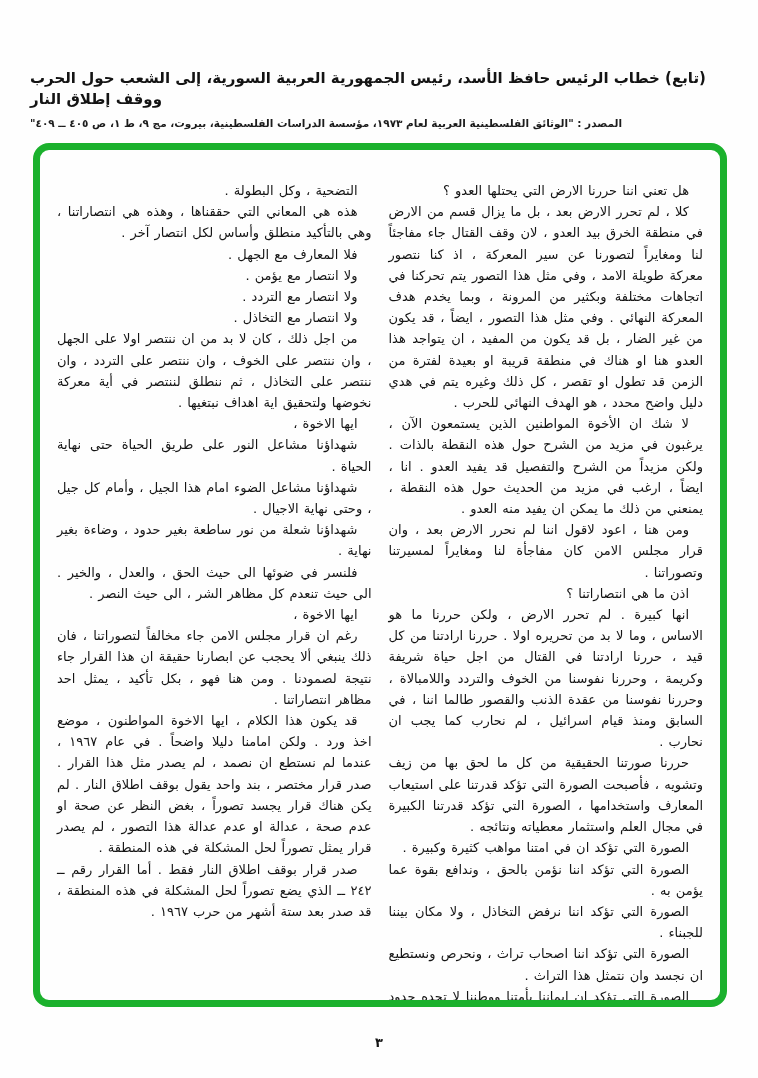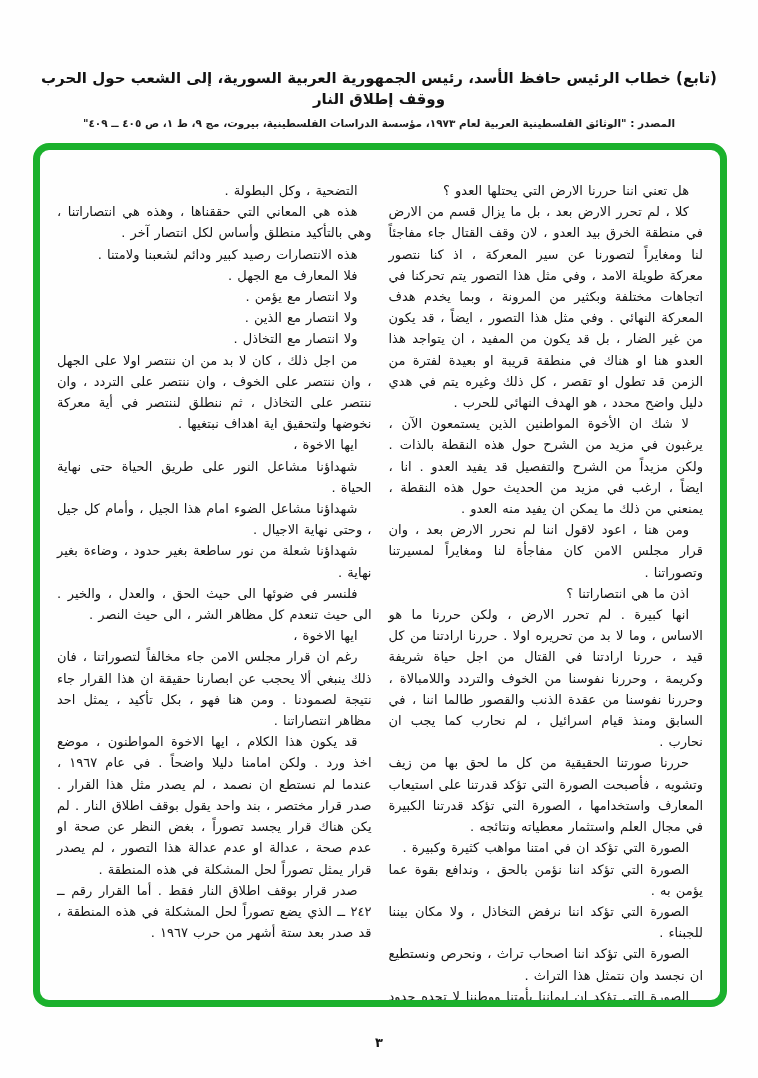--- a/index.html
+++ b/index.html
@@ -14,21 +14,21 @@
     background: #fefefe;
     font-family: "DejaVu Sans", sans-serif;
     color: #141414;
     overflow: hidden;
   }
   .header {
     position: absolute;
     top: 68px;
     left: 30px;
     right: 30px;
-    text-align: center;
+    text-align: left;
     direction: rtl;
   }
   .header-title {
     font-size: 15px;
     font-weight: bold;
     line-height: 1.4;
     letter-spacing: 0.2px;
   }
   .header-source {
     margin-top: 7px;
@@ -99,24 +99,23 @@
           <p>حررنا صورتنا الحقيقية من كل ما لحق بها من زيف وتشويه ، فأصبحت الصورة التي تؤكد قدرتنا على استيعاب المعارف واستخدامها ، الصورة التي تؤكد قدرتنا الكبيرة في مجال العلم واستثمار معطياته ونتائجه .</p>
           <p>الصورة التي تؤكد ان في امتنا مواهب كثيرة وكبيرة .</p>
           <p>الصورة التي تؤكد اننا نؤمن بالحق ، وندافع بقوة عما يؤمن به .</p>
           <p>الصورة التي تؤكد اننا نرفض التخاذل ، ولا مكان بيننا للجبناء .</p>
           <p>الصورة التي تؤكد اننا اصحاب تراث ، ونحرص ونستطيع ان نجسد وان نتمثل هذا التراث .</p>
           <p>الصورة التي تؤكد ان ايماننا بأمتنا ووطننا لا تحده حدود ، وفي سبيل هذه الامة وهذا الوطن ، نقدم كل تضحية مهما غلت التضحية .</p>
         </div>
       <div class="text-column">
           <p>التضحية ، وكل البطولة .</p>
           <p>هذه هي المعاني التي حققناها ، وهذه هي انتصاراتنا ، وهي بالتأكيد منطلق وأساس لكل انتصار آخر .</p>
-          <p>هذه الانتصارات رصيد كبير ودائم لشعبنا ولامتنا .</p>
           <p>فلا المعارف مع الجهل .</p>
           <p>ولا انتصار مع يؤمن .</p>
-          <p>ولا انتصار مع الذين .</p>
+          <p>ولا انتصار مع التردد .</p>
           <p>ولا انتصار مع التخاذل .</p>
           <p>من اجل ذلك ، كان لا بد من ان ننتصر اولا على الجهل ، وان ننتصر على الخوف ، وان ننتصر على التردد ، وان ننتصر على التخاذل ، ثم ننطلق لننتصر في أية معركة نخوضها ولتحقيق اية اهداف نبتغيها .</p>
           <p>ايها الاخوة ،</p>
           <p>شهداؤنا مشاعل النور على طريق الحياة حتى نهاية الحياة .</p>
           <p>شهداؤنا مشاعل الضوء امام هذا الجيل ، وأمام كل جيل ، وحتى نهاية الاجيال .</p>
           <p>شهداؤنا شعلة من نور ساطعة بغير حدود ، وضاءة بغير نهاية .</p>
           <p>فلنسر في ضوئها الى حيث الحق ، والعدل ، والخير . الى حيث تنعدم كل مظاهر الشر ، الى حيث النصر .</p>
           <p>ايها الاخوة ،</p>
           <p>رغم ان قرار مجلس الامن جاء مخالفاً لتصوراتنا ، فان ذلك ينبغي ألا يحجب عن ابصارنا حقيقة ان هذا القرار جاء نتيجة لصمودنا . ومن هنا فهو ، بكل تأكيد ، يمثل احد مظاهر انتصاراتنا .</p>
           <p>قد يكون هذا الكلام ، ايها الاخوة المواطنون ، موضع اخذ ورد . ولكن امامنا دليلا واضحاً . في عام ١٩٦٧ ، عندما لم نستطع ان نصمد ، لم يصدر مثل هذا القرار . صدر قرار مختصر ، بند واحد يقول بوقف اطلاق النار . لم يكن هناك قرار يجسد تصوراً ، بغض النظر عن صحة او عدم صحة ، عدالة او عدم عدالة هذا التصور ، لم يصدر قرار يمثل تصوراً لحل المشكلة في هذه المنطقة .</p>

